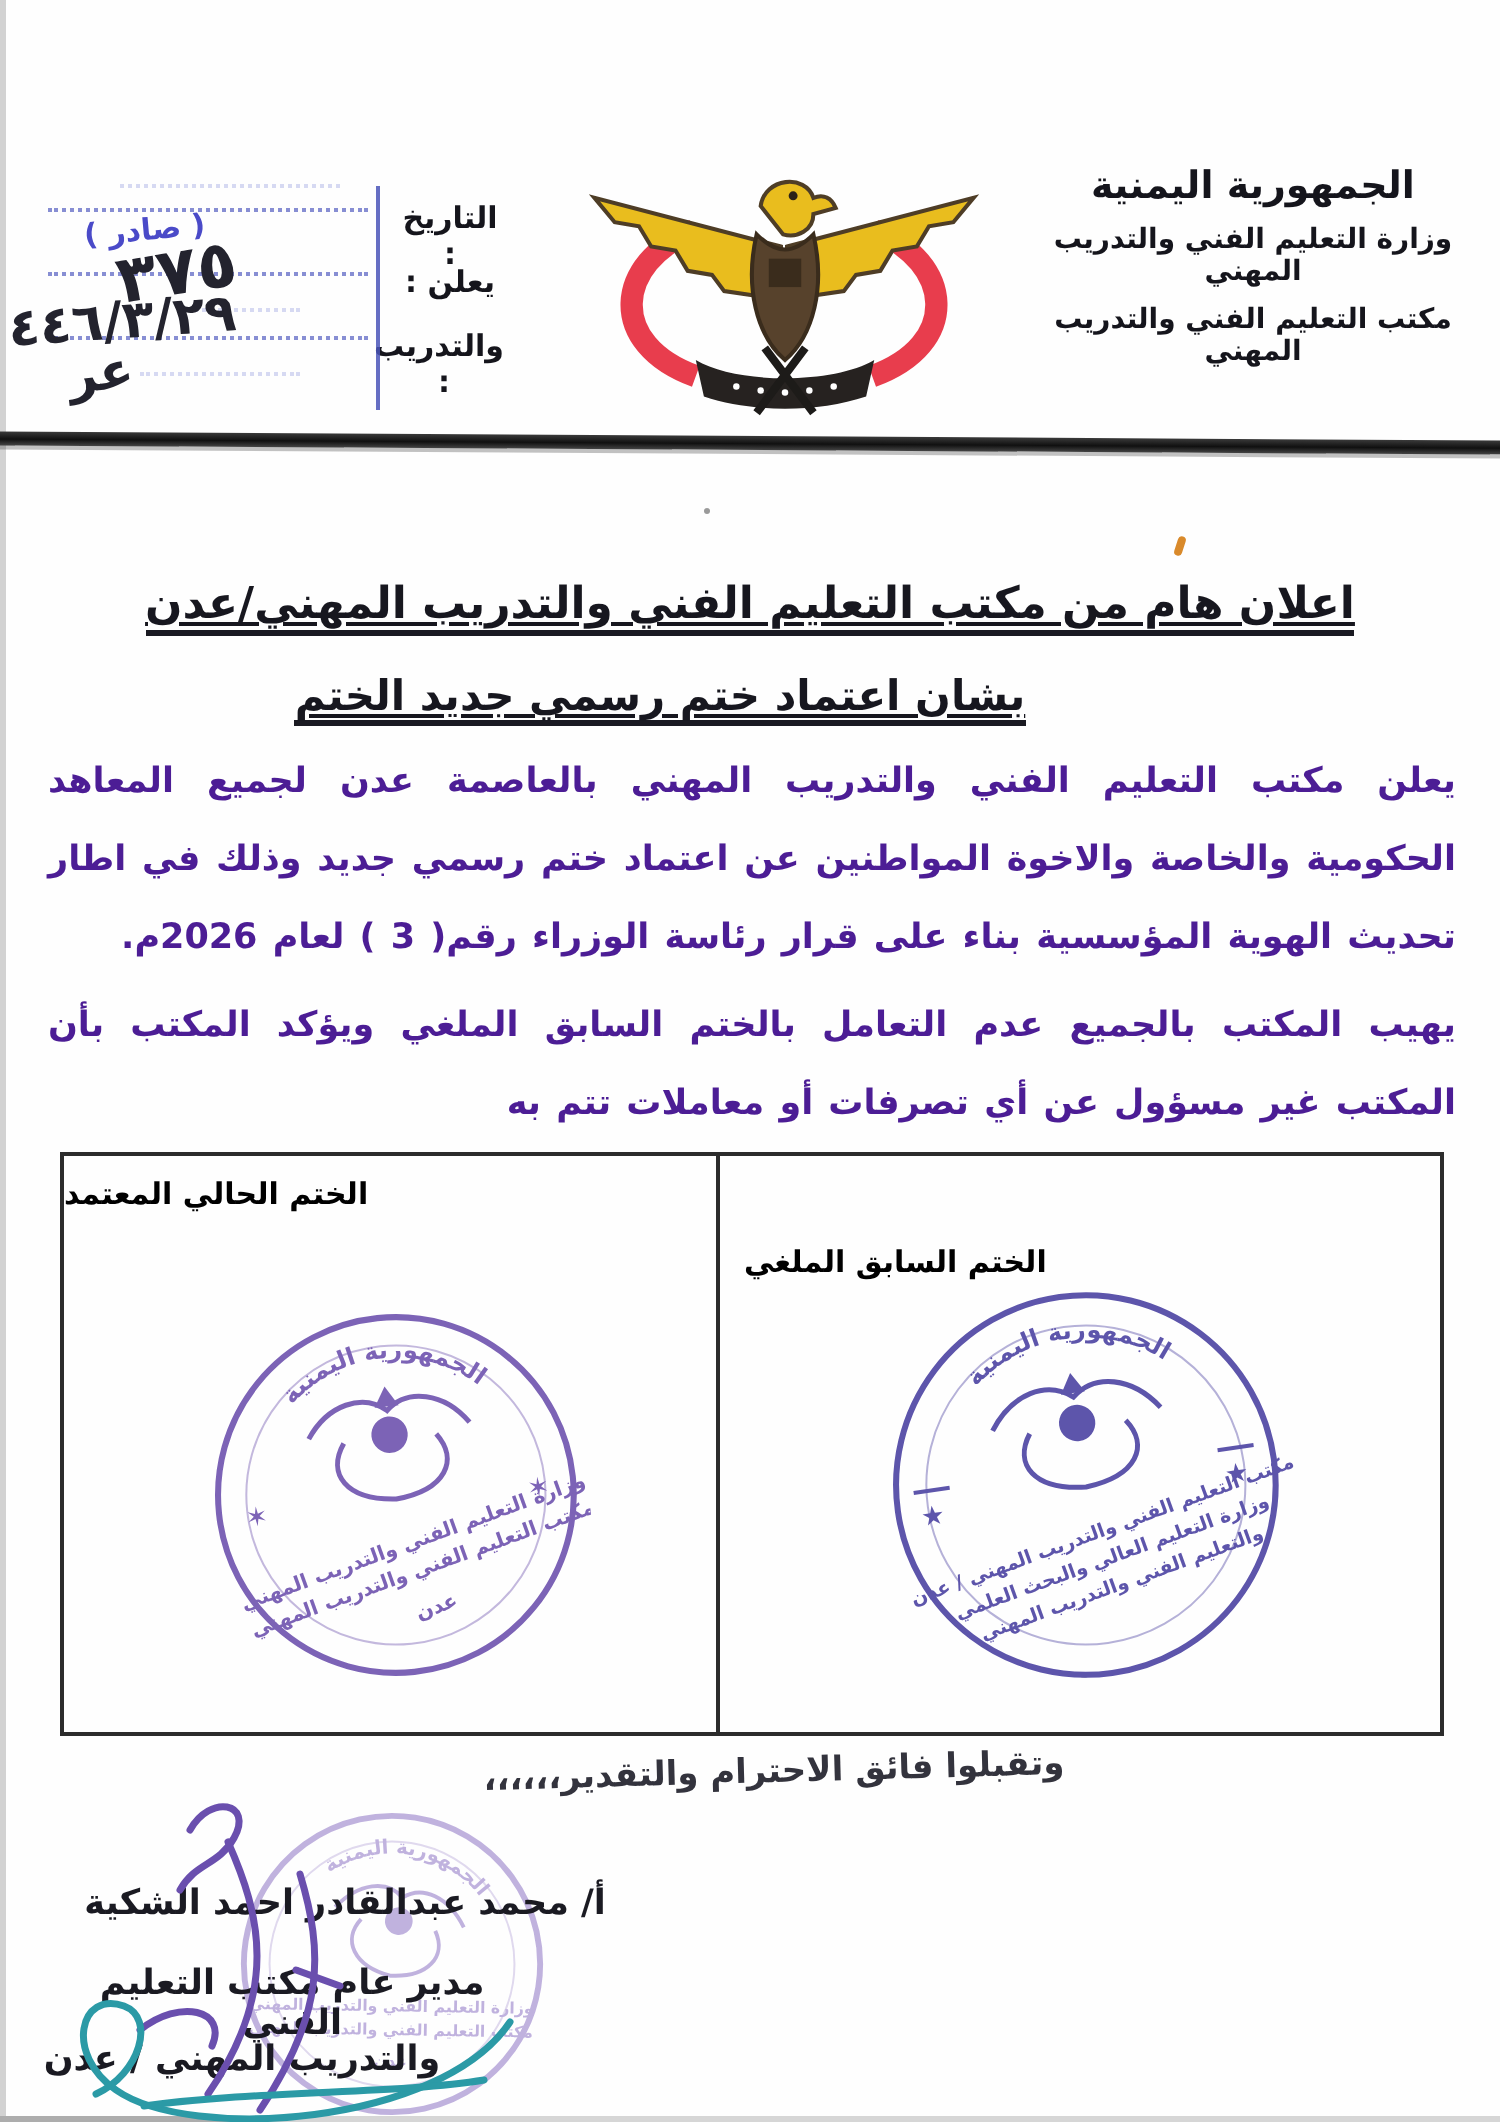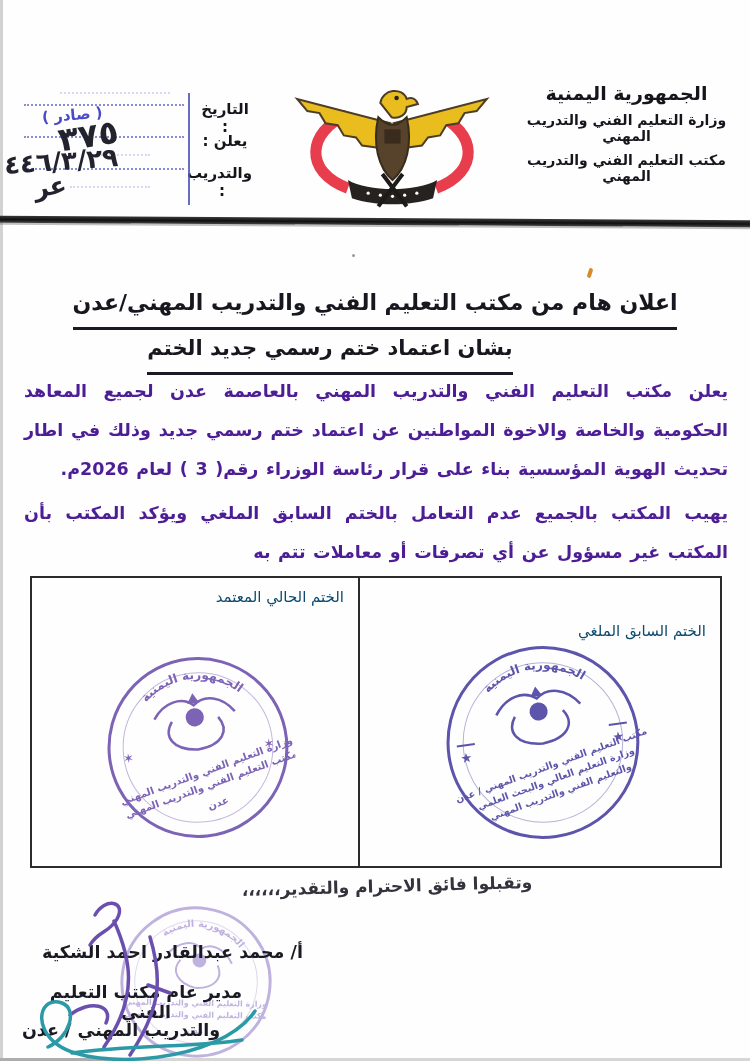--- a/index.html
+++ b/index.html
@@ -31,30 +31,30 @@
 
   
   .divider{left:-4px;top:218px;width:760px;height:7px;
     background:linear-gradient(180deg,#3a3a3a,#101010 55%,#444 100%);
     transform:rotate(.35deg);box-shadow:0 2px 0 rgba(80,80,80,.35);}
 
   
   .title-row{left:0;width:750px;text-align:center;direction:rtl;font-weight:bold;color:#17171f;}
   .t1{top:290px;font-size:22px;}
   .t2{top:336px;font-size:21px;transform:translateX(-45px);}
-  .uline{display:inline-block;border-bottom:3px solid #1a1a22;padding-bottom:12px;}
+  .uline{display:inline-block;border-bottom:3px solid #1a1a22;padding-bottom:0;text-decoration:underline;}
 
   
   .para{direction:rtl;text-align:justify;font-weight:bold;color:#4c1d95;
     font-size:17.5px;line-height:39px;word-spacing:1.5px;}
 
   
   .stamp-table{left:30px;top:576px;width:688px;height:288px;border:2px solid #2c2c2c;background:transparent;}
   .stamp-divider{left:326px;top:0;width:2px;height:100%;background:#2c2c2c;}
-  .cell-header{direction:rtl;font-weight:normal;font-size:15px;color:#0c4a6e;text-align:right;}
+  .cell-header{direction:rtl;font-weight:bold;font-size:15px;color:#000000;text-align:left;}
 
   
   .closing{left:0;top:876px;width:750px;text-align:center;direction:rtl;
     font-weight:bold;font-size:17px;color:#33333d;
     transform:translateX(12px) rotate(-1.6deg);}
   .sig-text{direction:rtl;text-align:center;font-weight:bold;color:#1a1a22;font-size:17.5px;z-index:3;}
   .stamp-svg{z-index:2;}
   .sig-strokes{z-index:4;}
   .speck{position:absolute;border-radius:2px;}
 </style>

